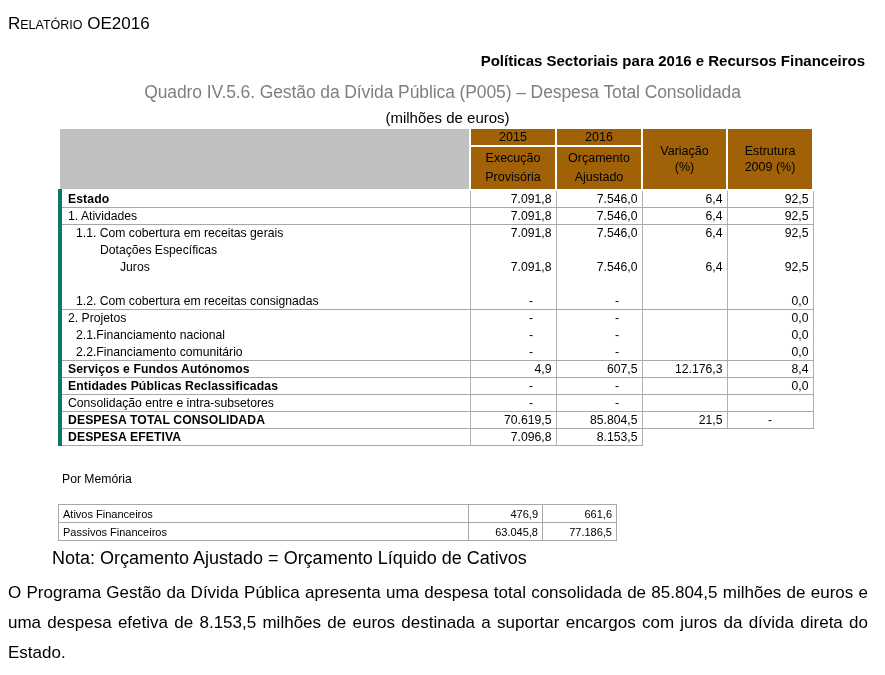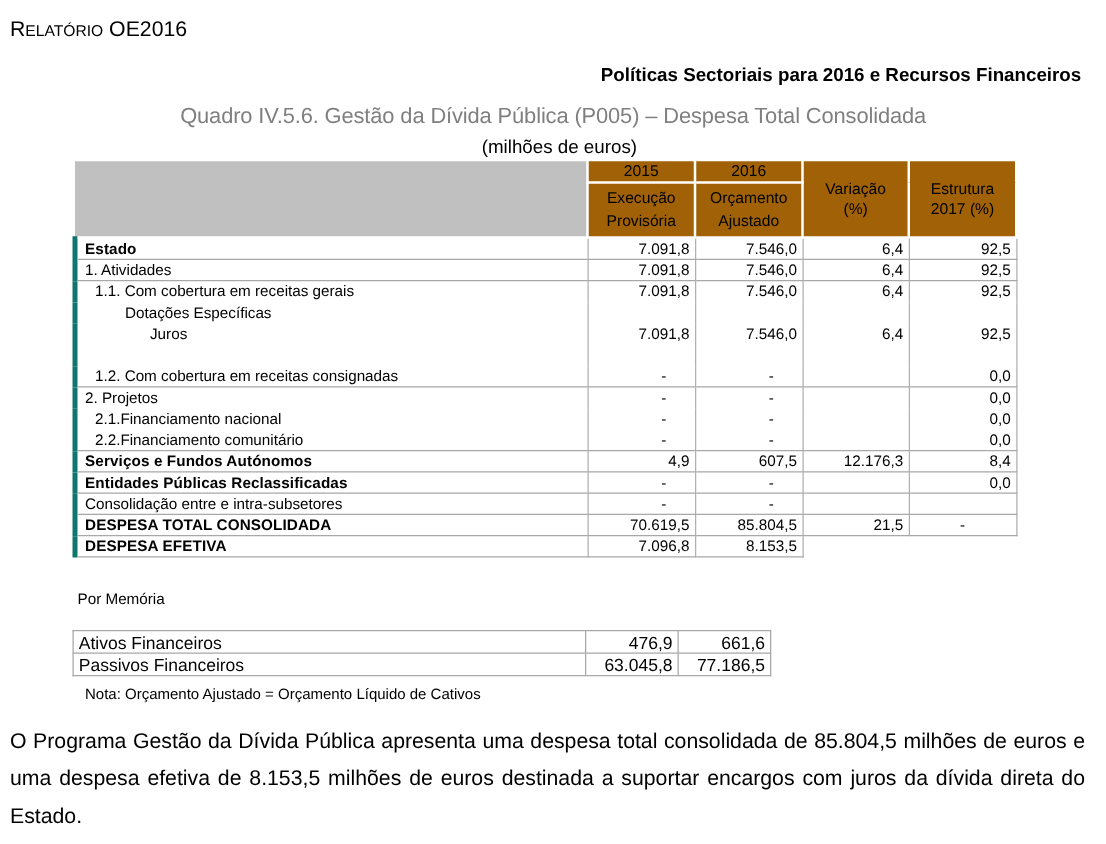--- a/index.html
+++ b/index.html
@@ -28,26 +28,26 @@
   .bold { font-weight: bold; letter-spacing: 0.1px; }
   .rule-bottom td { border-bottom: 1px solid #a8a8a8; }
   .ind1 { padding-left: 6px !important; }
   .ind2 { padding-left: 14px !important; }
   .ind3 { padding-left: 38px !important; }
   .ind4 { padding-left: 58px !important; }
   .spacer td { height: 17px; }
   .noborder { border: none !important; }
 
   .memo-label { position: absolute; left: 62px; top: 472px; font-size: 12.2px; }
-  .memo-table { position: absolute; left: 58px; top: 504px; border-collapse: collapse; font-size: 14px; }
+  .memo-table { position: absolute; left: 58px; top: 504px; border-collapse: collapse; font-size: 11px; }
   .memo-table td { border: 1px solid #a8a8a8; height: 18px; padding: 0 4px; white-space: nowrap; }
   .memo-table .m-label { width: 410px; }
   .memo-table .m-num { width: 74px; text-align: right; }
 
-  .nota { position: absolute; left: 68px; top: 548px; font-size: 12px; }
+  .nota { position: absolute; left: 52px; top: 548px; font-size: 18px; }
 
   .paragraph { position: absolute; left: 8px; top: 578px; width: 860px; font-size: 17px; line-height: 30px; text-align: justify; }
 </style>
 </head>
 <body>
 
 <div class="report-header">
   <span class="big">R</span><span class="sc">ELATÓRIO</span><span class="big"> OE2016</span>
 </div>
 
@@ -61,21 +61,21 @@
       <tr>
     <td class="hdr-blank" rowspan="2" style="width:410px;"></td>
     <td class="hdr hdr-year" style="width:86px;">2015</td>
     <td class="hdr hdr-year" style="width:86px;">2016</td>
     <td class="hdr" rowspan="2" style="width:85px;">
       <span>Variação</span><br>
       <span>(%)</span>
     </td>
     <td class="hdr" rowspan="2" style="width:86px;">
       <span>Estrutura</span><br>
-      <span>2017 (%)</span>
+      <span>2009 (%)</span>
     </td>
   </tr>
   <tr>
     <td class="hdr hdr-sub">
       <span>Execução</span><br>
       <span>Provisória</span>
     </td>
     <td class="hdr hdr-sub">
       <span>Orçamento</span><br>
       <span>Ajustado</span>

